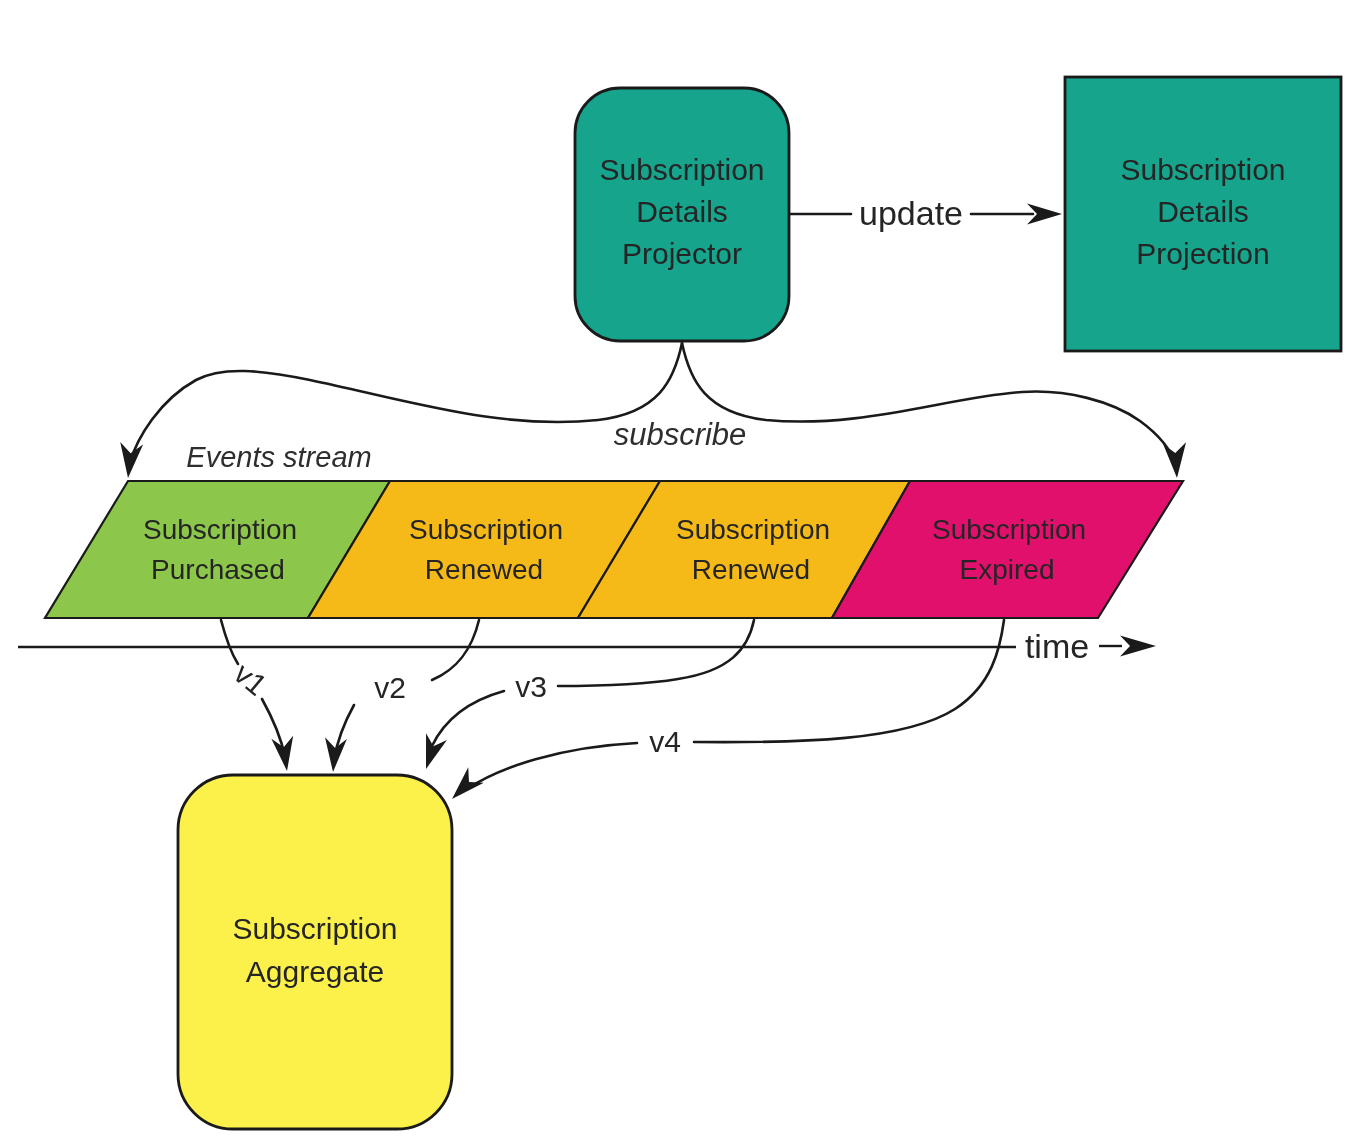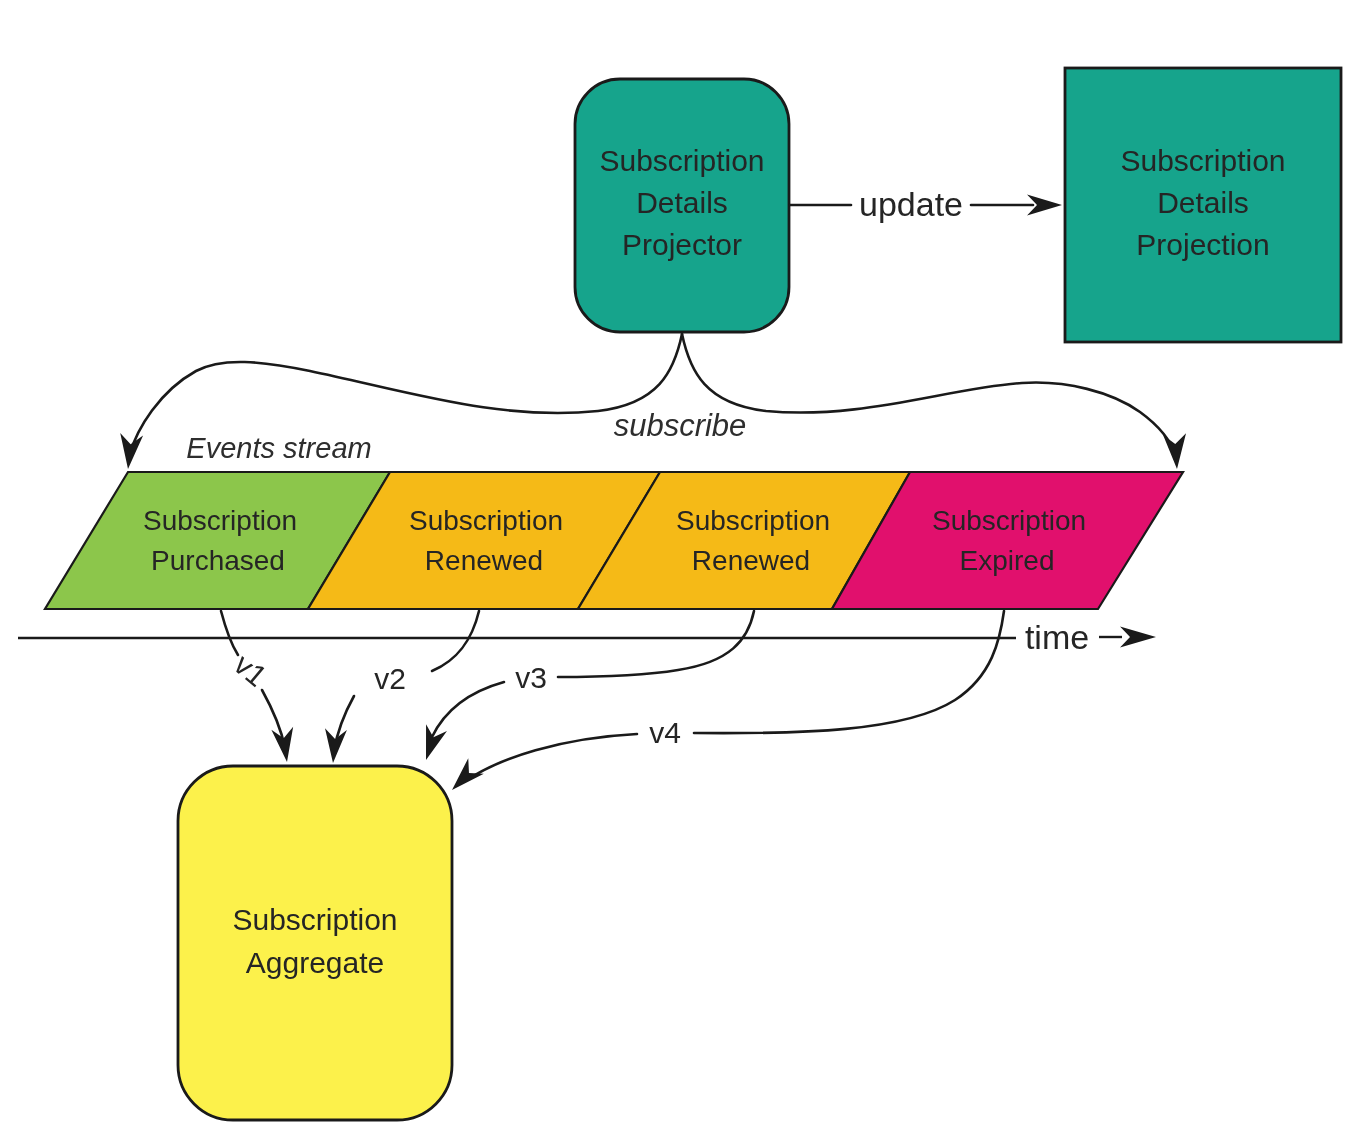--- a/index.html
+++ b/index.html
@@ -7,20 +7,21 @@
     padding: 0;
     background: #ffffff;
     width: 1369px;
     height: 1140px;
     overflow: hidden;
   }
   .canvas-wrap {
     position: relative;
     width: 1369px;
     height: 888px;
+    margin-top: 9px;
   }
   svg text {
     font-family: "Liberation Sans", "DejaVu Sans", sans-serif;
     fill: #252525;
   }
   .box-label   { font-size: 30px; }
   .event-label { font-size: 28px; }
   .italic-label{ font-size: 29px; font-style: italic; fill: #2e2e2e; }
   .flow-label  { font-size: 34px; }
   .version-label { font-size: 30px; }

